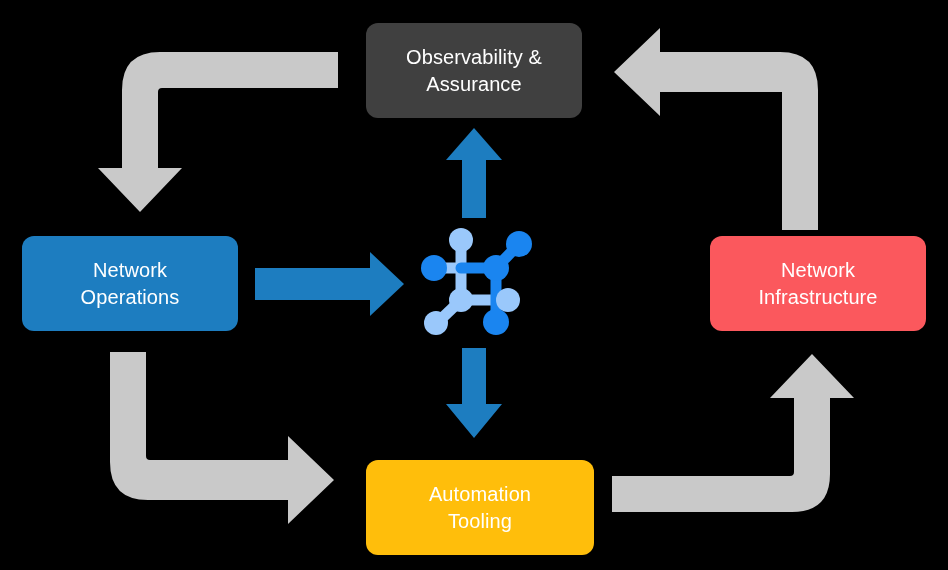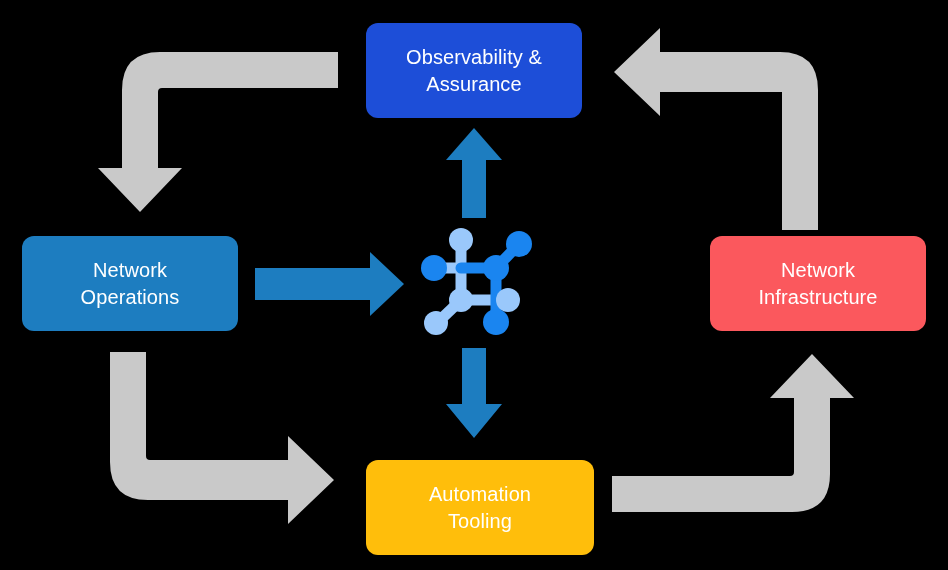--- a/index.html
+++ b/index.html
@@ -31,21 +31,21 @@
     text-align: center;
     color: #ffffff;
     font-size: 20px;
     line-height: 1.32;
     font-weight: 400;
     letter-spacing: 0.1px;
     box-sizing: border-box;
     padding: 4px 10px;
     white-space: pre-line;
   }
-  #box-observability { left: 366px; top: 23px;  width: 216px; height: 95px; background: #1d4ed8; }
+  #box-observability { left: 366px; top: 23px;  width: 216px; height: 95px; background: #404040; }
   #box-operations    { left: 22px;  top: 236px; width: 216px; height: 95px; background: #1d7dc0; }
   #box-infrastructure{ left: 710px; top: 236px; width: 216px; height: 95px; background: #fb585d; }
   #box-automation    { left: 366px; top: 460px; width: 228px; height: 95px; background: #ffbe0b; }
   #center-icon {
     position: absolute;
     left: 418px;
     top: 218px;
     width: 120px;
     height: 120px;
   }

